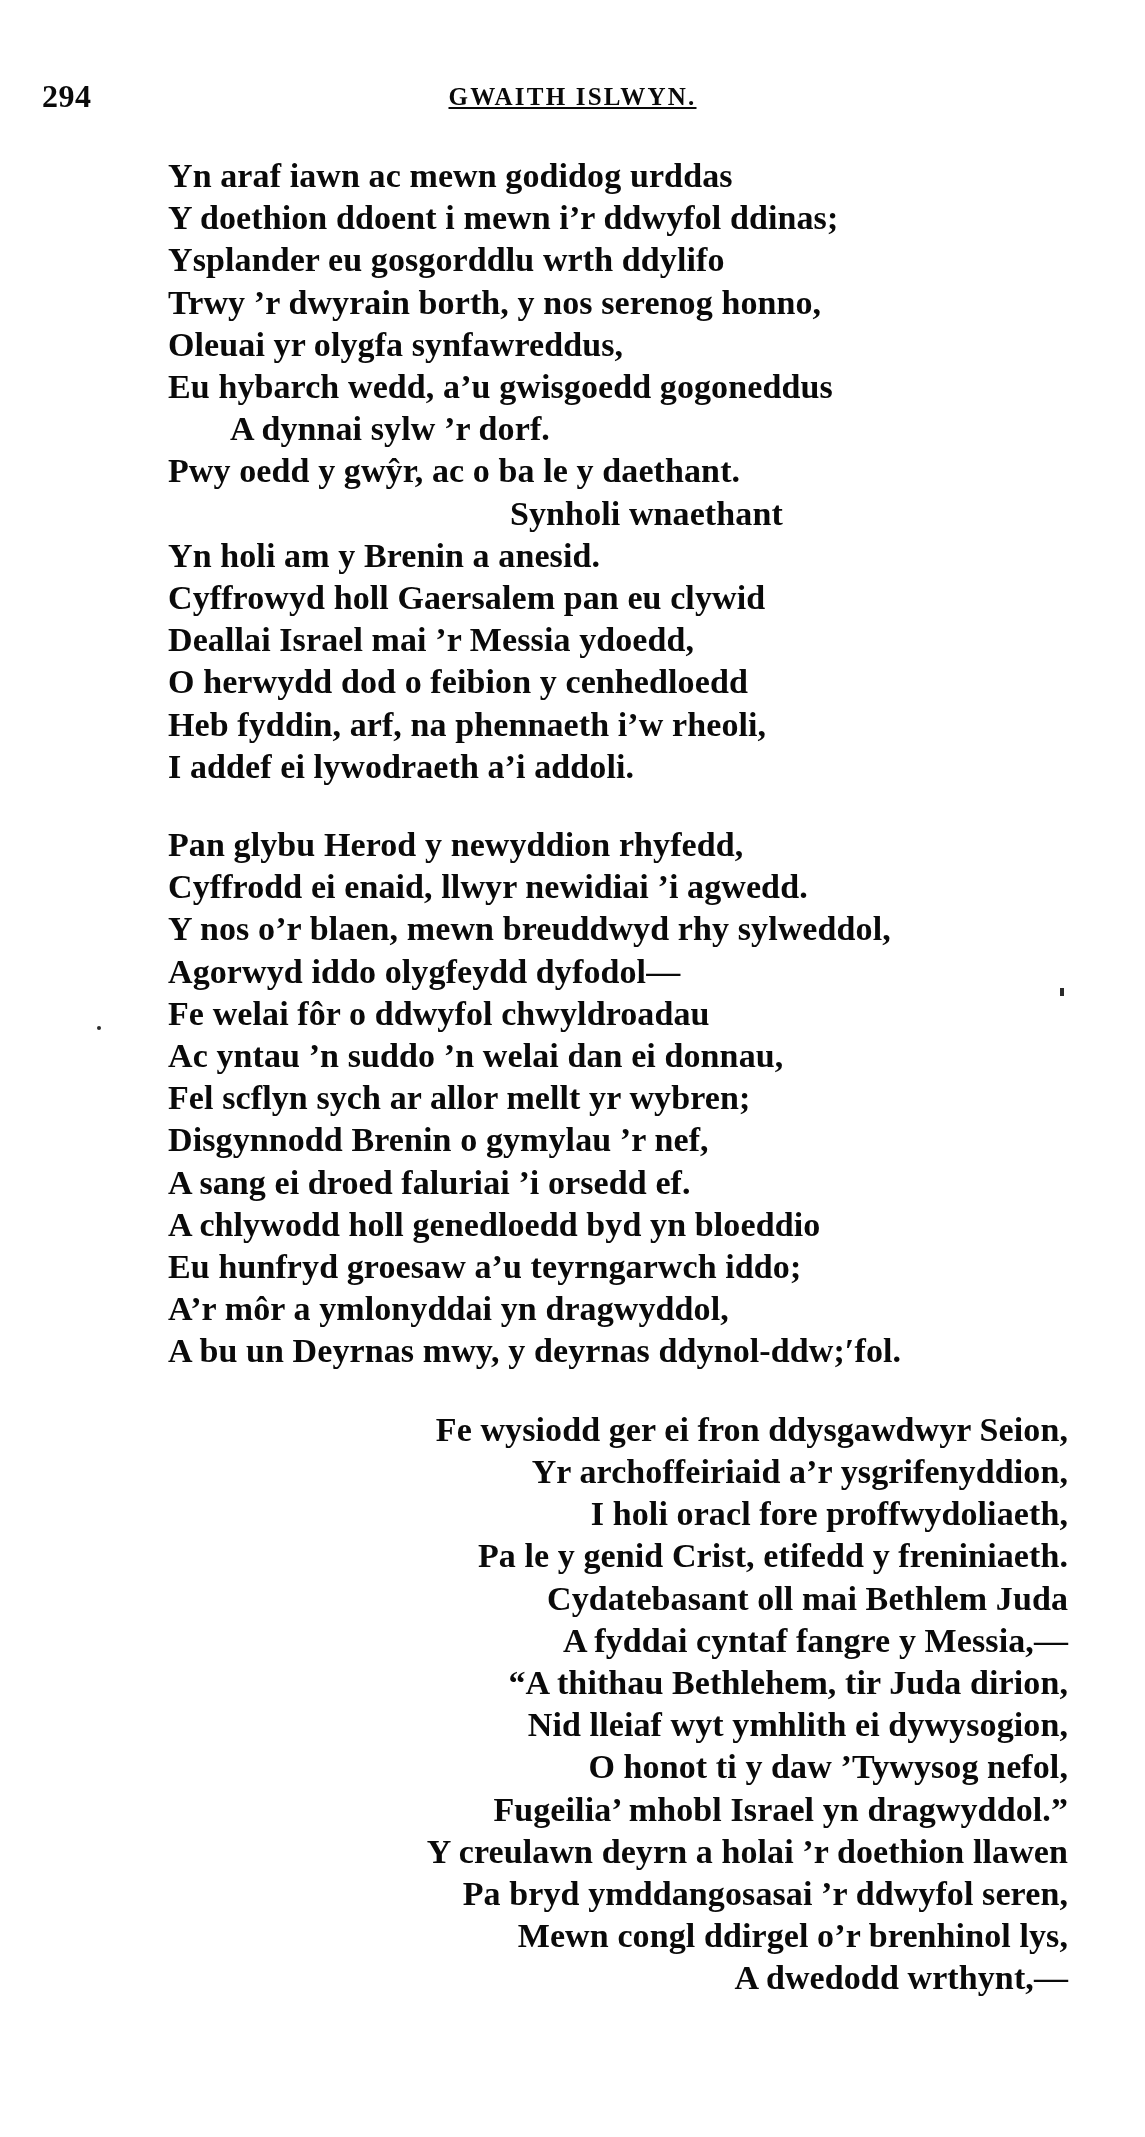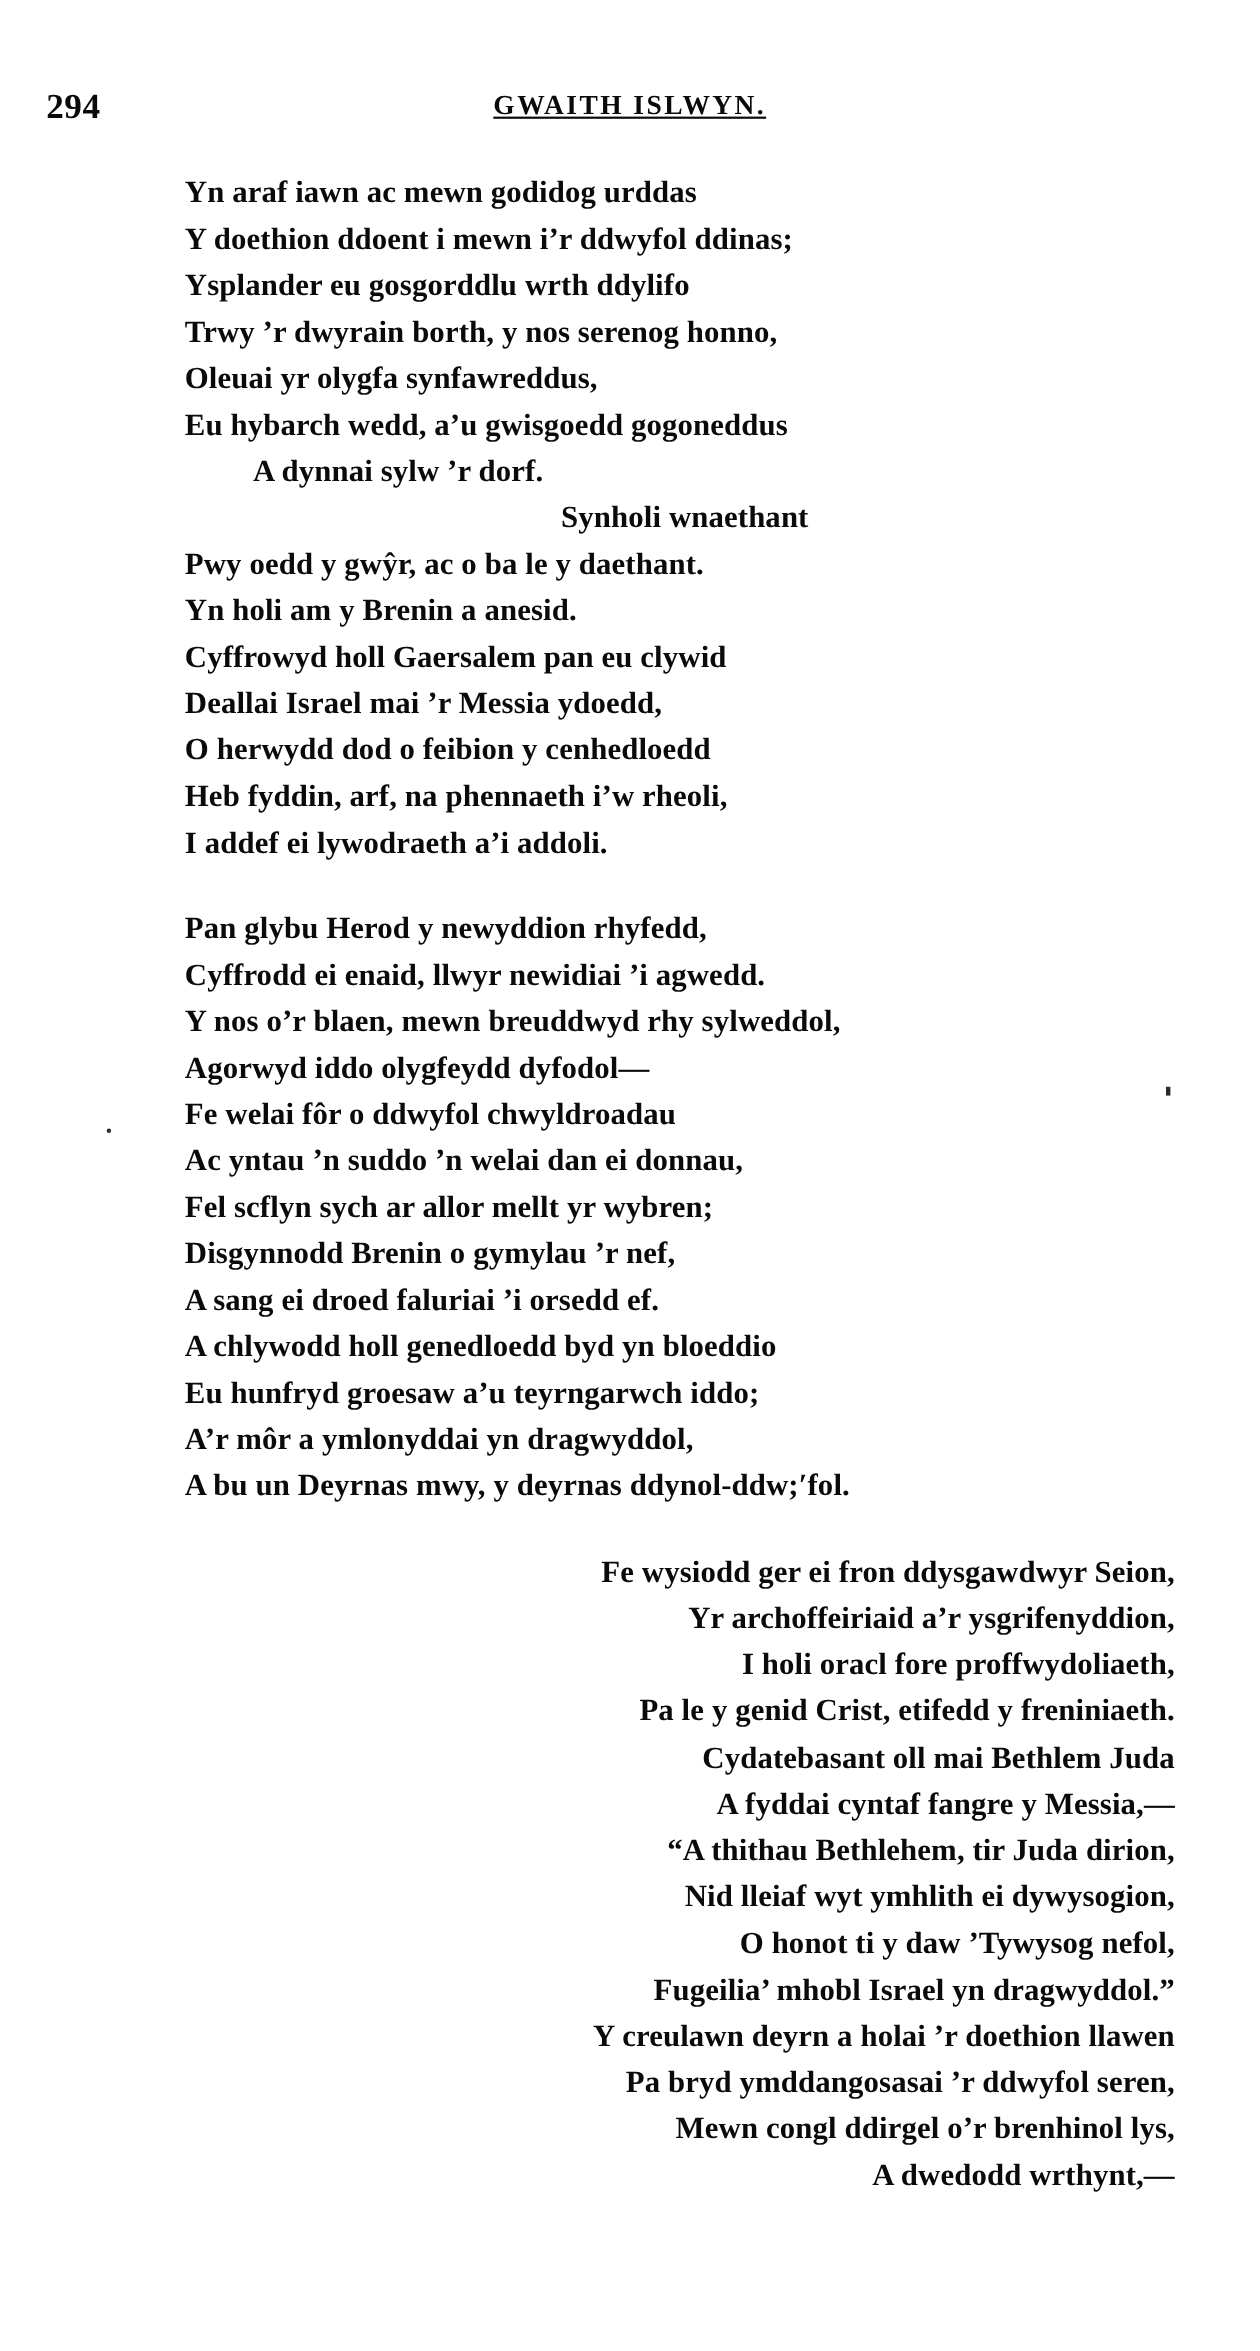--- a/index.html
+++ b/index.html
@@ -54,21 +54,21 @@
     width: 900px;
   }
   .stanza {
     margin: 0 0 36px 0;
   }
   .stanza:last-child {
     margin-bottom: 0;
     text-align: right;
   }
   .line {
-    font-size: 28px;
+    font-size: 34px;
     line-height: 42.2px;
     white-space: pre;
     font-weight: 600;
     letter-spacing: 0.1px;
   }
   .line.ind-1 { padding-left: 62px; }
   .line.ind-2 { padding-left: 342px; }
   .line.ind-3 { padding-left: 56px; }
   .speck {
     position: absolute;
@@ -101,22 +101,22 @@
   <div class="body-text">
 
     <div class="stanza">
       <div class="line">Yn araf iawn ac mewn godidog urddas</div>
       <div class="line">Y doethion ddoent i mewn i’r ddwyfol ddinas;</div>
       <div class="line">Ysplander eu gosgorddlu wrth ddylifo</div>
       <div class="line">Trwy ’r dwyrain borth, y nos serenog honno,</div>
       <div class="line">Oleuai yr olygfa synfawreddus,</div>
       <div class="line">Eu hybarch wedd, a’u gwisgoedd gogoneddus</div>
       <div class="line ind-1">A dynnai sylw ’r dorf.</div>
+      <div class="line">Pwy oedd y gwŷr, ac o ba le y daethant.</div>
       <div class="line ind-2">Synholi wnaethant</div>
-      <div class="line">Pwy oedd y gwŷr, ac o ba le y daethant.</div>
       <div class="line">Yn holi am y Brenin a anesid.</div>
       <div class="line">Cyffrowyd holl Gaersalem pan eu clywid</div>
       <div class="line">Deallai Israel mai ’r Messia ydoedd,</div>
       <div class="line">O herwydd dod o feibion y cenhedloedd</div>
       <div class="line">Heb fyddin, arf, na phennaeth i’w rheoli,</div>
       <div class="line">I addef ei lywodraeth a’i addoli.</div>
     </div>
 
     <div class="stanza">
       <div class="line">Pan glybu Herod y newyddion rhyfedd,</div>

